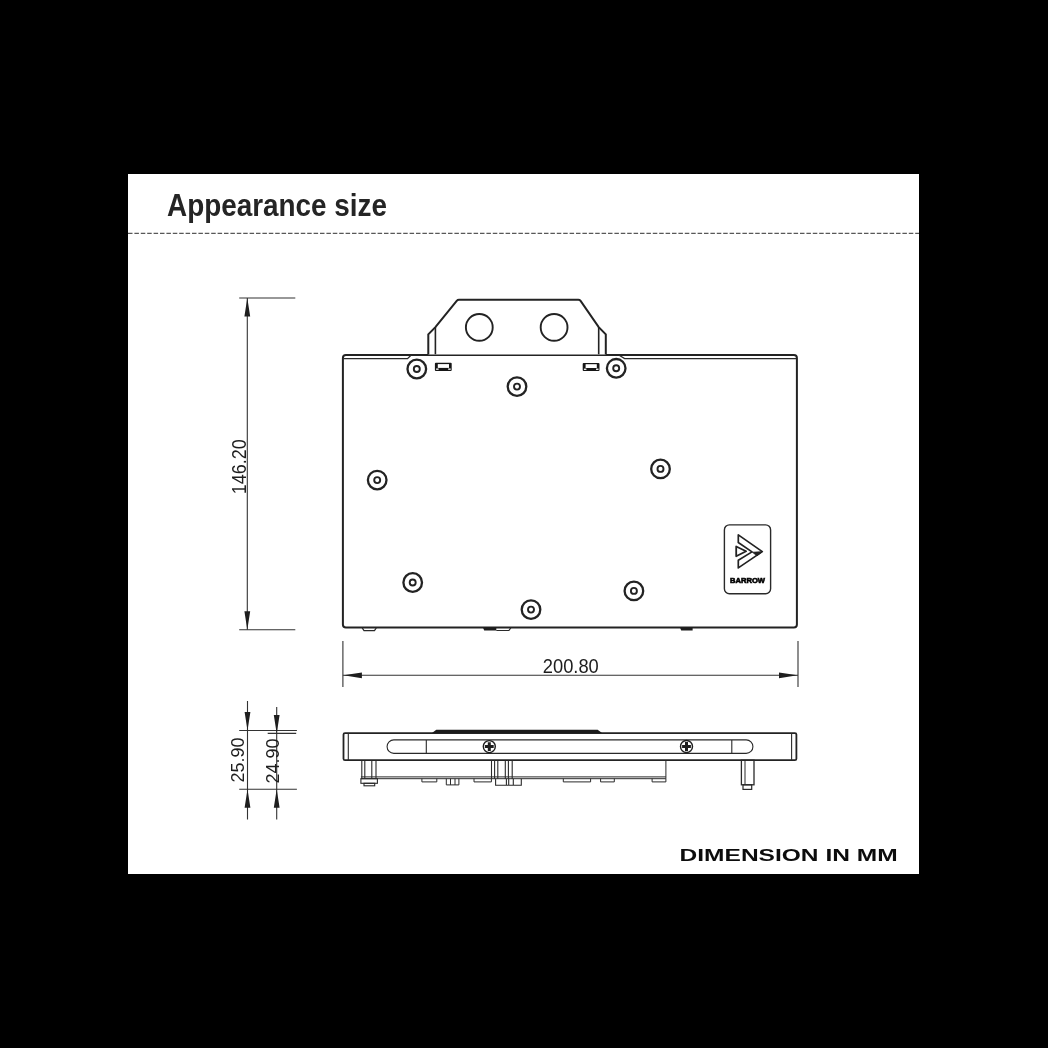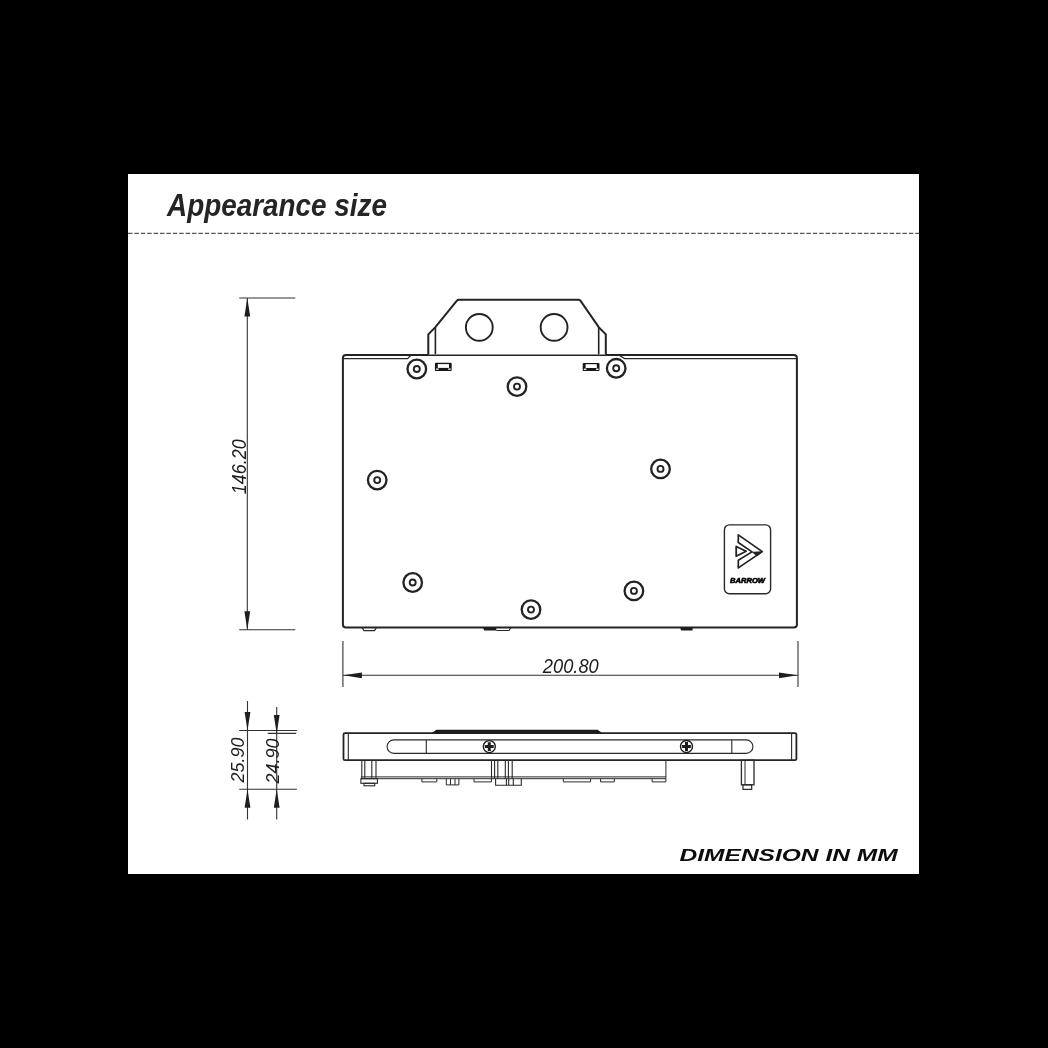--- a/index.html
+++ b/index.html
@@ -1,16 +1,16 @@
 <!DOCTYPE html>
 <html><head>
 <meta charset="utf-8">
 <style>
   html,body{margin:0;padding:0;background:#000;}
-  #stage{position:relative;width:948px;height:1048px;background:#ec4899;overflow:hidden;font-style:italic;}
+  #stage{position:relative;width:948px;height:1048px;background:#ec4899;overflow:hidden;}
   svg{position:absolute;top:0;left:0;}
   text{font-family:"Liberation Sans", sans-serif;filter:opacity(0.999);}
 </style>
 </head>
 <body>
 <div id="stage">
 <svg width="1048" height="1048" viewBox="0 0 1048 1048">
 
   <rect x="0" y="0" width="1048" height="1048" fill="#000000"></rect>
 

